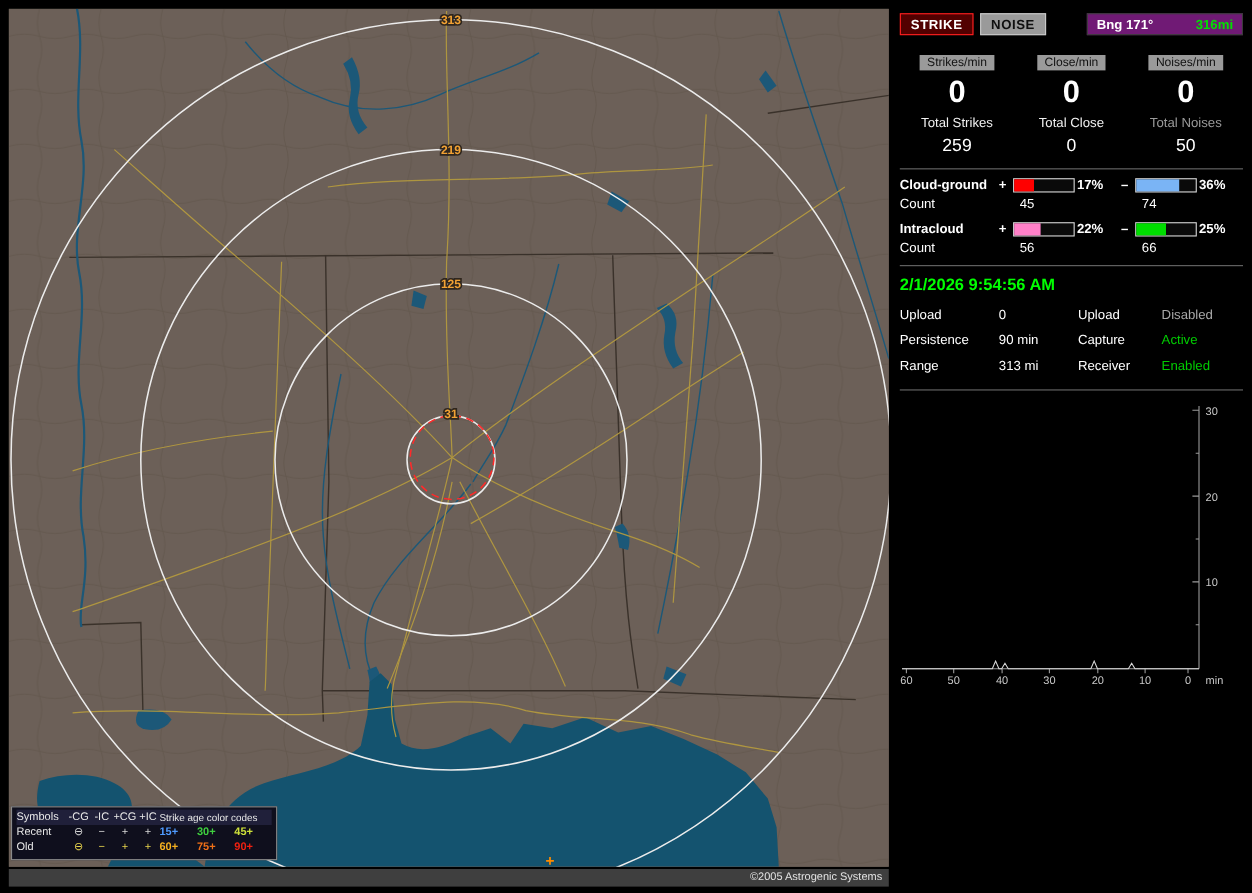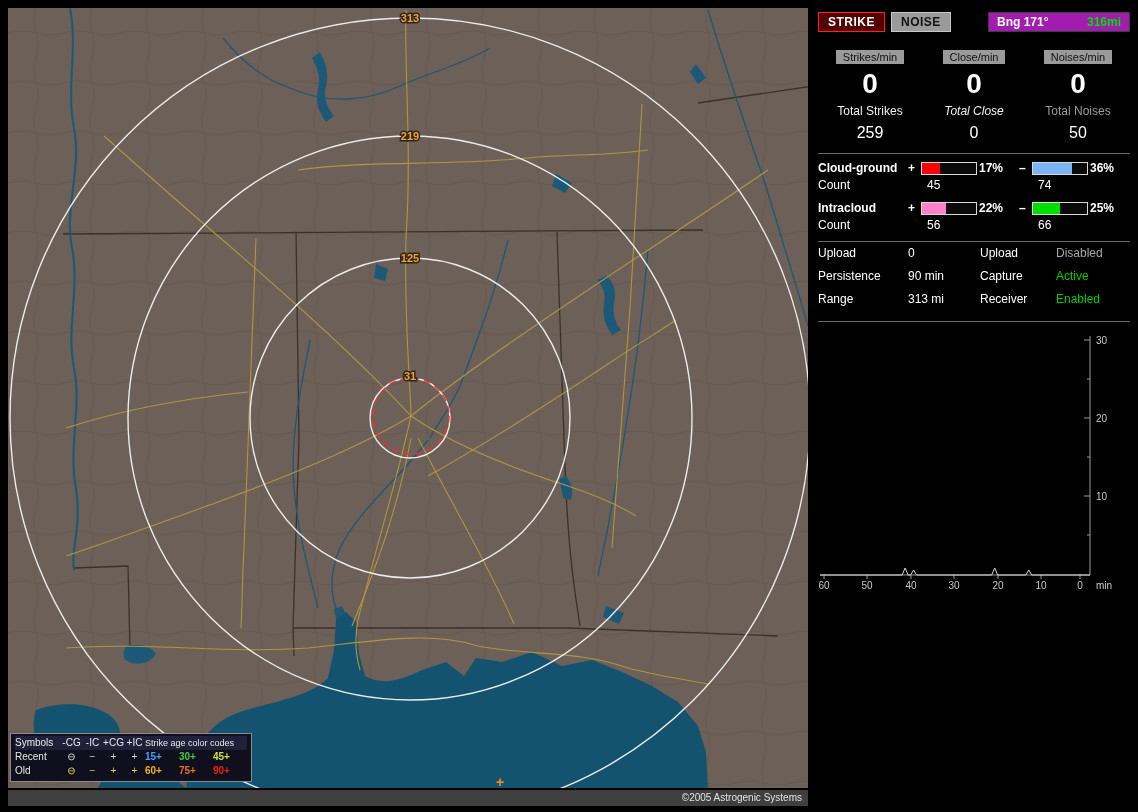--- a/index.html
+++ b/index.html
@@ -20,21 +20,21 @@
   .lg-age-title{grid-column:6 / span 3;font-size:9px;white-space:nowrap;}
   .lg-sym,.lg-col{text-align:center;}
   .lg-age{font-weight:bold;}
 
   
   .panel{position:absolute;left:818px;top:8px;width:312px;height:798px;background:#000;color:#fff;font-size:12px;}
   .panel-header{display:flex;align-items:center;gap:6px;padding:4px 0 8px;}
   .btn{font-weight:bold;font-size:12px;padding:2px 9px;border:1px solid;cursor:pointer;font-family:inherit;letter-spacing:0.5px;}
   .btn.strike{background:#520000;color:#fff;border-color:#ff2020;}
   .btn.noise{background:#9a9a9a;color:#101010;border-color:#c8c8c8;}
-  .bearing-box{margin-left:auto;display:flex;justify-content:space-between;background:#a21caf;
+  .bearing-box{margin-left:auto;display:flex;justify-content:space-between;background:#701a75;
     border:1px solid #3c3c3c;padding:2px 8px;font-weight:bold;width:124px;}
   .bearing-box .bearing{color:#fff;}
   .bearing-box .range{color:#00e000;}
 
   .rates{display:flex;padding:10px 0 4px;}
   .rate-col{flex:1;display:flex;flex-direction:column;align-items:center;gap:6px;}
   .chip{background:#9a9a9a;color:#111;font-size:11px;padding:1px 7px;}
   .rate-value{font-size:28px;font-weight:bold;line-height:1;}
   .total-label{font-size:12px;}
   .total-value{font-size:16px;}
@@ -198,21 +198,21 @@
     <div class="rates">
       <div class="rate-col">
         <span class="chip">Strikes/min</span>
         <div class="rate-value">0</div>
         <div class="total-label" style="color: rgb(240, 240, 240);">Total Strikes</div>
         <div class="total-value">259</div>
       </div>
       <div class="rate-col">
         <span class="chip">Close/min</span>
         <div class="rate-value">0</div>
-        <div class="total-label" style="color: rgb(240, 240, 240); font-style: italic;">Total Close</div>
+        <div class="total-label" style="color: rgb(240, 240, 240);">Total Close</div>
         <div class="total-value">0</div>
       </div>
       <div class="rate-col">
         <span class="chip">Noises/min</span>
         <div class="rate-value">0</div>
         <div class="total-label" style="color: rgb(154, 154, 154);">Total Noises</div>
         <div class="total-value">50</div>
       </div>
     </div>
 
@@ -254,20 +254,21 @@
       </div>
       <div class="count-row">
         <span class="count-name">Count</span>
         <span class="cnt">56</span>
         <span class="cnt2">66</span>
       </div>
     </div>
 
     <div class="sep"></div>
 
+    <div class="datetime">2/1/2026 9:54:56 AM</div>
 
     <div class="status">
       <span>Upload</span>
       <span class="val">0</span>
       <span>Upload</span>
       <span style="color: rgb(168, 168, 168);">Disabled</span>
 
       <span>Persistence</span>
       <span class="val">90 min</span>
       <span>Capture</span>

